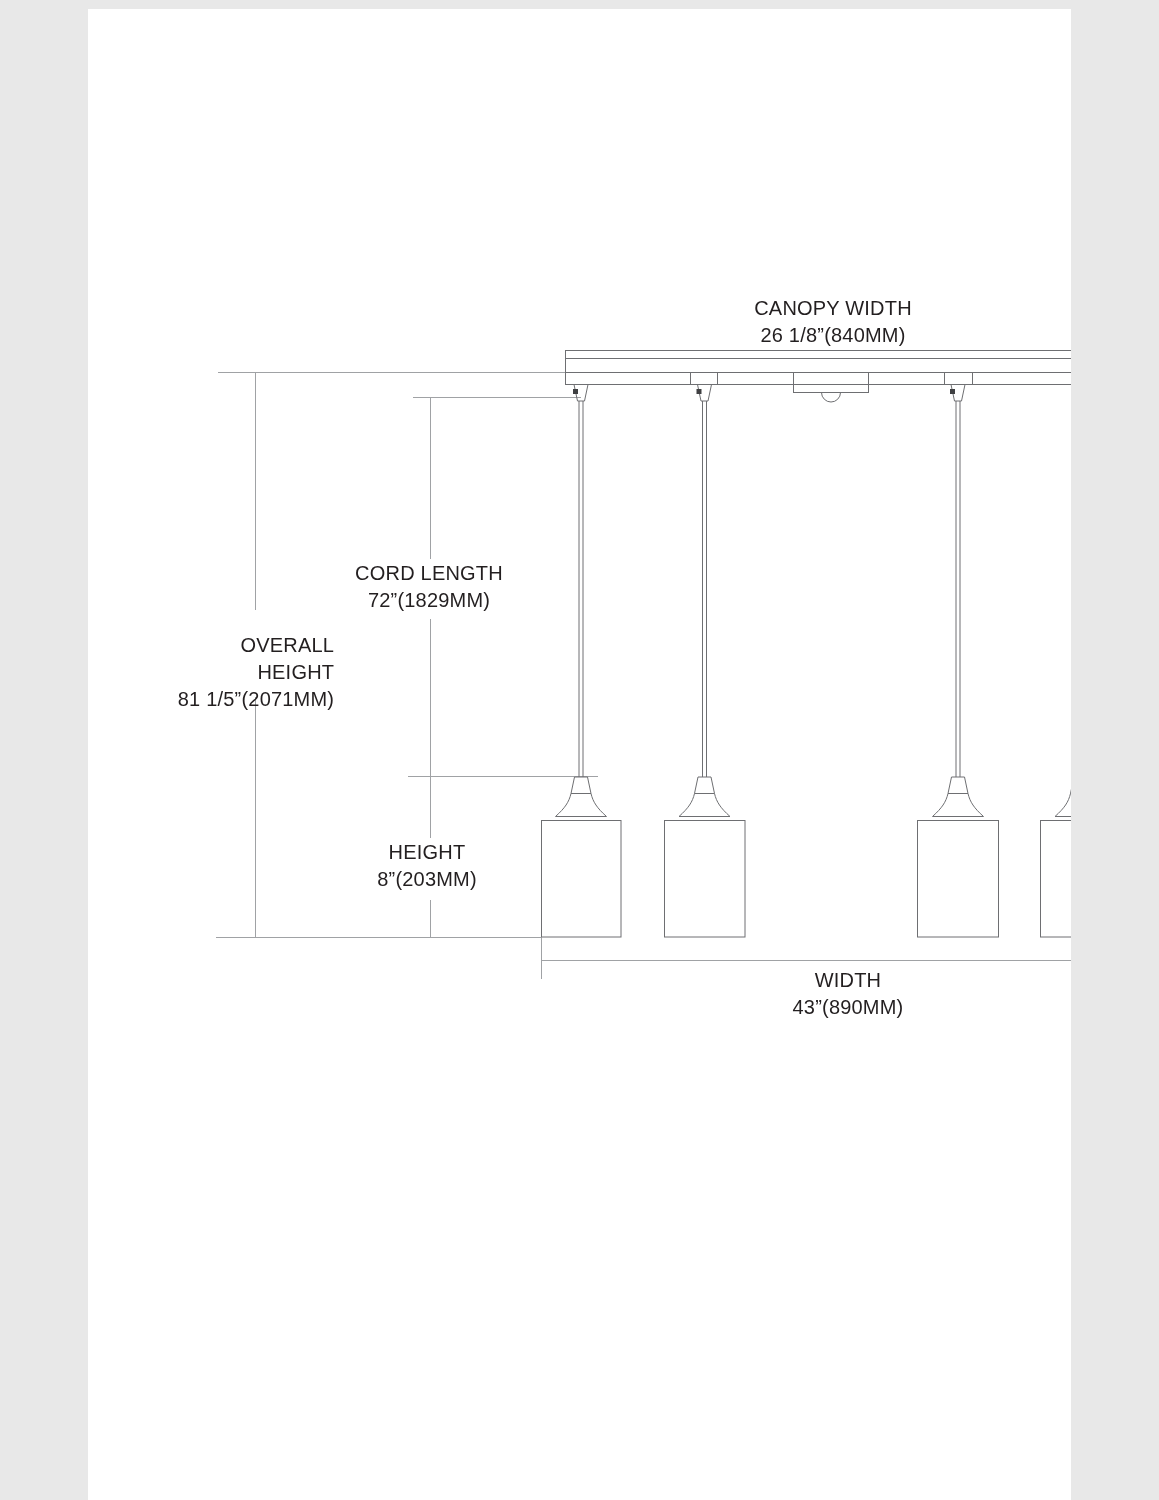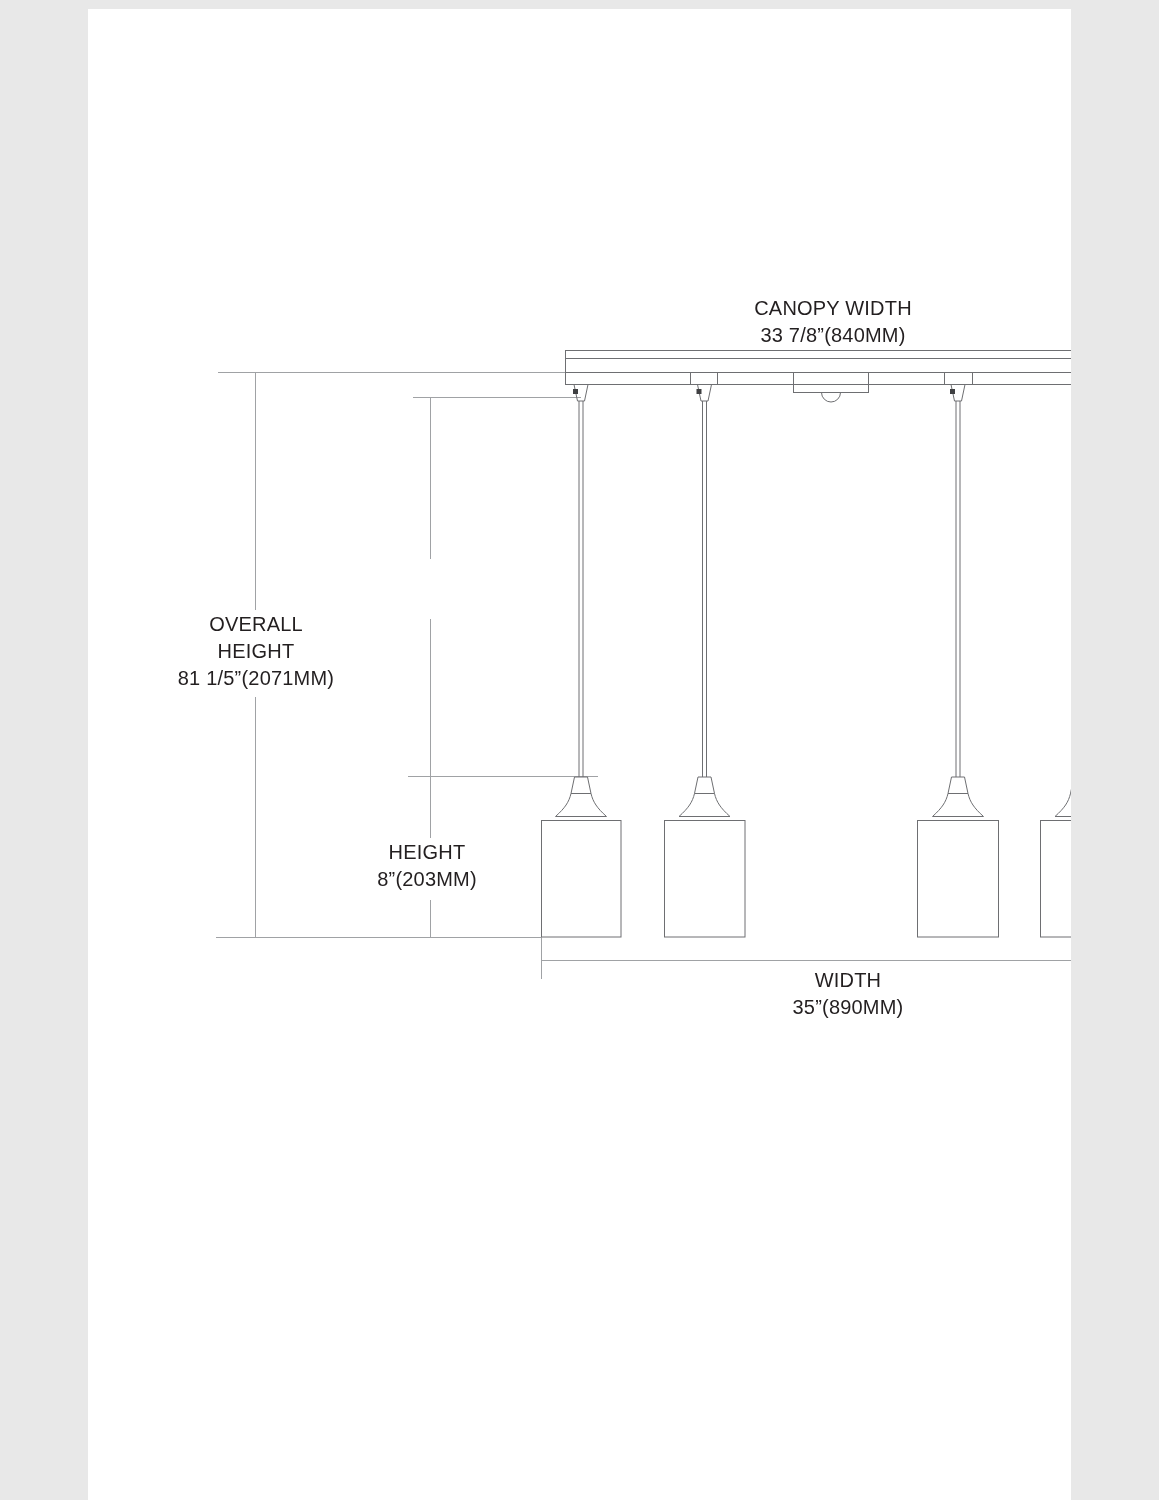--- a/index.html
+++ b/index.html
@@ -105,33 +105,37 @@
       <line class="fx" x1="990.5" y1="392" x2="990.5" y2="768"></line>
       <line class="fx" x1="994.5" y1="392" x2="994.5" y2="768"></line>
       <path class="fx" d="M 986 768 L 999 768 L 1002.5 784.5 L 982.5 784.5 Z"></path>
       <path class="fx" d="M 982.5 784.5 C 980.5 793 976.5 799 967 807.5 L 1018 807.5 C 1008.5 799 1004.5 793 1002.5 784.5"></path>
       <rect class="fx" x="952.5" y="811.5" width="80.5" height="116.5"></rect>
     </g>
   </svg>
 
   <div class="dim-label" style="left:745px;top:286px;">
     <div>CANOPY WIDTH</div>
-    <div>33 7/8”(840MM)</div>
+    <div>26 1/8”(840MM)</div>
   </div>
 
+  <div class="dim-label" style="left:341px;top:551px;">
+    <div>CORD LENGTH</div>
+    <div>72”(1829MM)</div>
+  </div>
 
-  <div class="dim-label" style="left:168px;top:602px;">
+  <div class="dim-label" style="left:168px;top:623px;text-align:right;">
     <div>OVERALL</div>
     <div>HEIGHT</div>
     <div>81 1/5”(2071MM)</div>
   </div>
 
   <div class="dim-label" style="left:339px;top:830px;">
     <div>HEIGHT</div>
     <div>8”(203MM)</div>
   </div>
 
   <div class="dim-label" style="left:760px;top:958px;">
     <div>WIDTH</div>
-    <div>35”(890MM)</div>
+    <div>43”(890MM)</div>
   </div>
 
 </div>
 
 </body></html>

